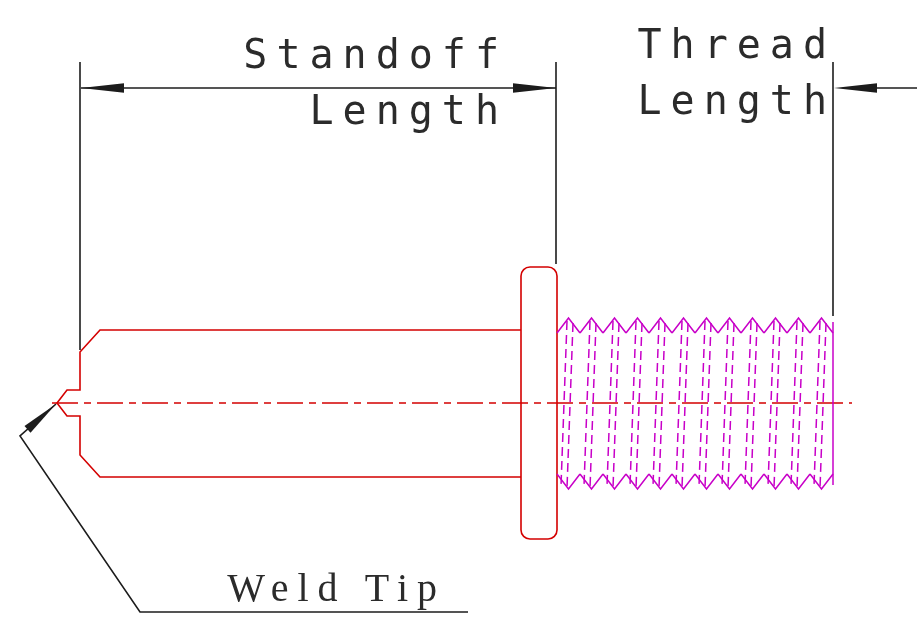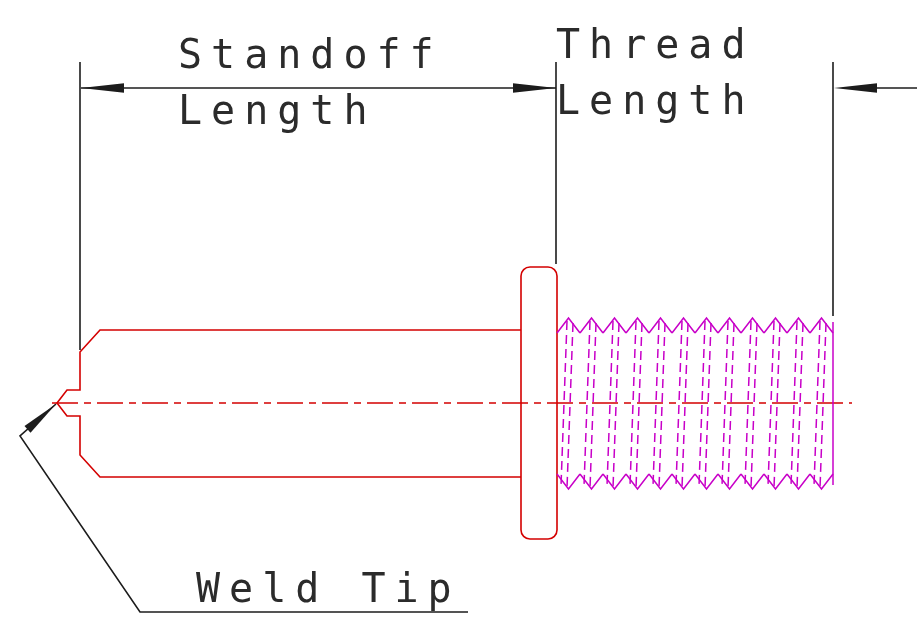--- a/index.html
+++ b/index.html
@@ -19,27 +19,27 @@
     position: absolute;
     left: 0;
     top: 0;
   }
   .cad-label {
     position: absolute;
     color: #2b2b2b;
     font-size: 40px;
     letter-spacing: 9px;
     line-height: 56px;
-    text-align: left;
+    text-align: right;
     white-space: nowrap;
     user-select: none;
   }
   .label-standoff { left: 178px; top: 26px; width: 330px; }
   .label-thread   { left: 556px; top: 16px; width: 280px; }
-  .label-weldtip  { left: 196px; top: 560px; width: 250px; }
+  .label-weldtip  { left: 196px; top: 560px; width: 250px; font-family: Liberation Serif, serif; }
   .dash { stroke-dasharray: 9 5; }
   .centerdash { stroke-dasharray: 26 6 7 6; }
 </style>
 </head>
 <body>
 
 <div class="canvas">
 
   <svg class="linework" width="917" height="637" viewBox="0 0 917 637">
 

